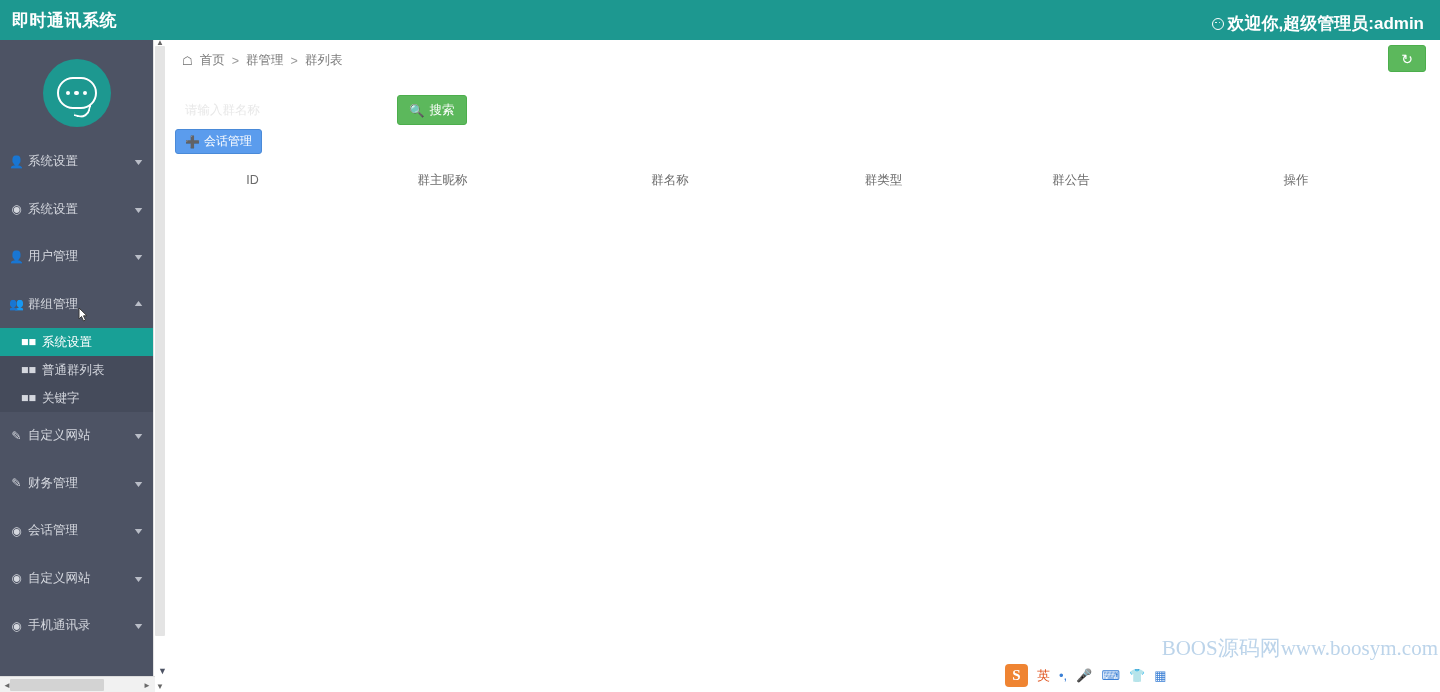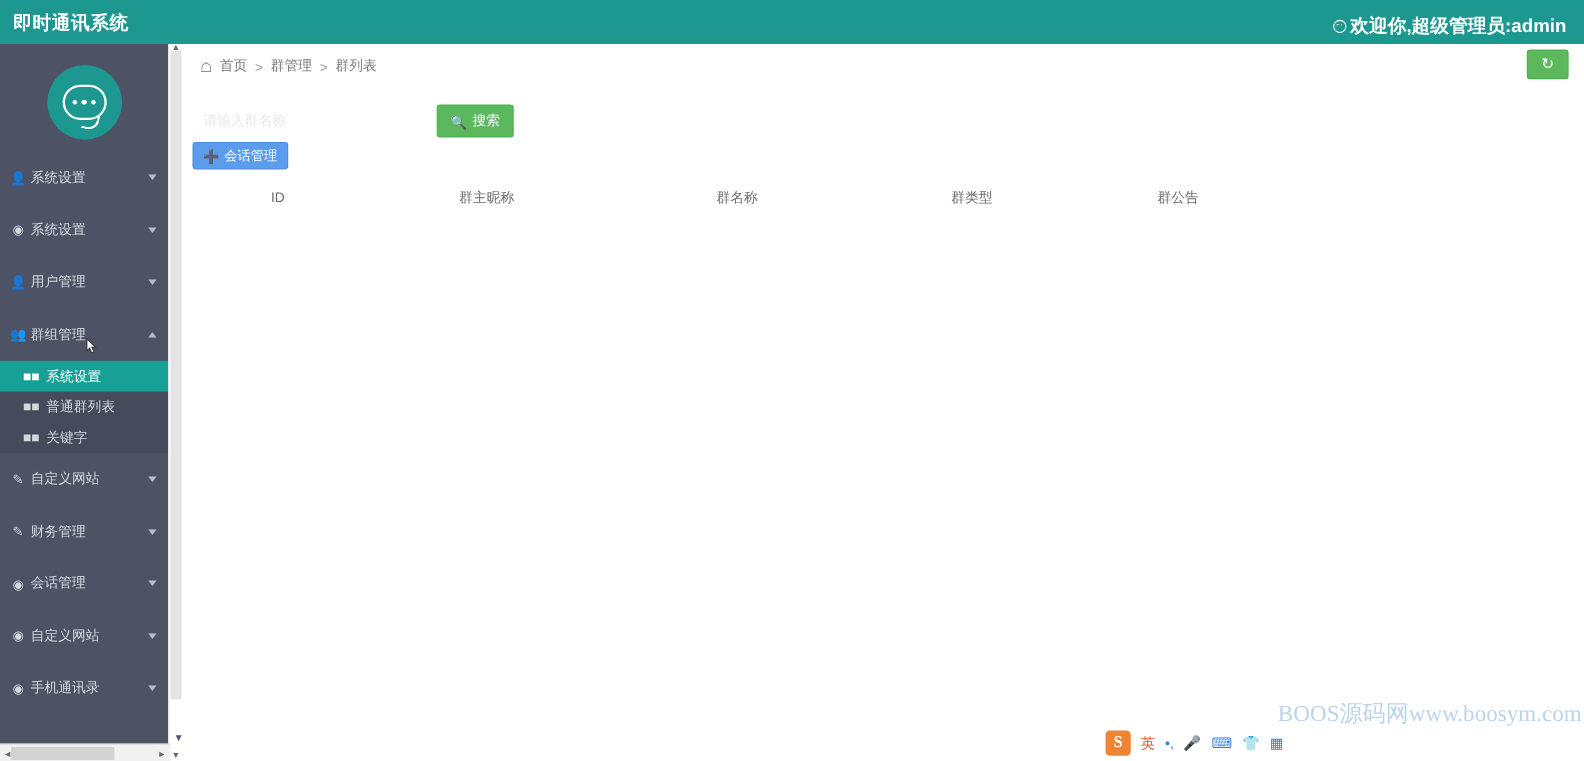--- a/index.html
+++ b/index.html
@@ -363,20 +363,21 @@
       <span>会话管理</span>
     </div>
 
     <div class="table">
       <div class="thead">
         <div class="th" style="width:155px">ID</div>
         <div class="th" style="width:225px">群主昵称</div>
         <div class="th" style="width:230px">群名称</div>
         <div class="th" style="width:197px">群类型</div>
         <div class="th" style="width:178px">群公告</div>
+        <div class="th" style="width:272px">操作</div>
       </div>
       <div class="tbody"></div>
     </div>
 
   </div>
 
   <div class="watermark">BOOS源码网www.boosym.com</div>
 
   <div class="ime">
     <div class="sg-logo">S</div>

